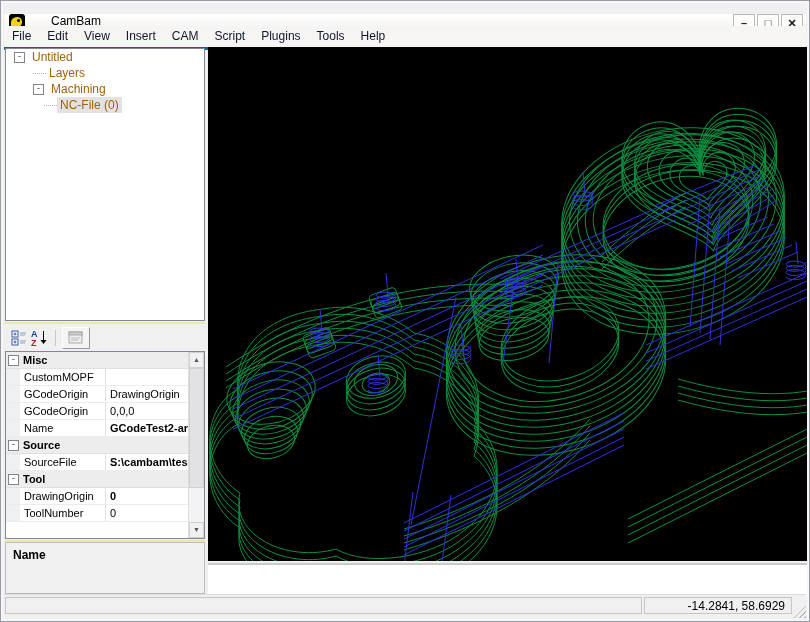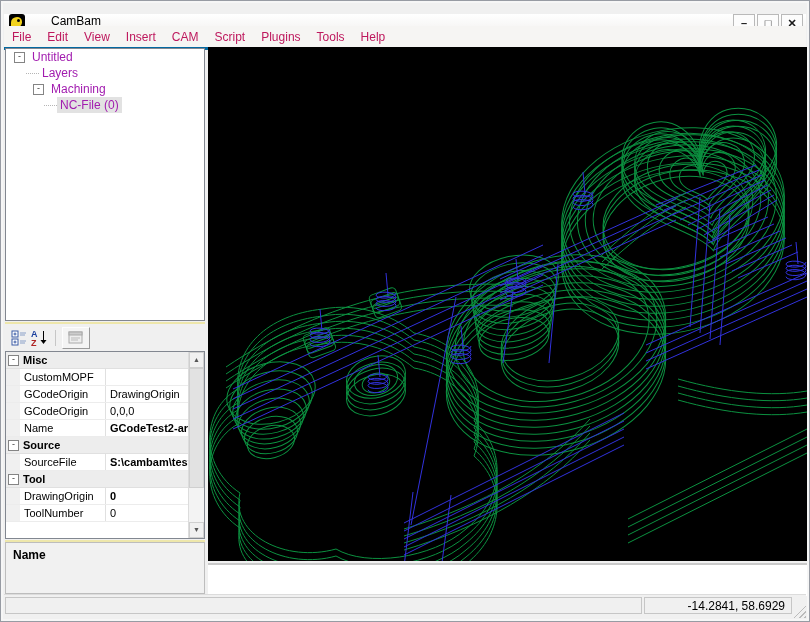--- a/index.html
+++ b/index.html
@@ -9,29 +9,29 @@
   
   .titlebar{position:absolute;left:3px;top:13px;right:3px;height:22px;background:linear-gradient(#ffffff,#f1f0ee);display:flex;align-items:flex-start;gap:20px;}
   .app-icon{width:16px;height:16px;margin:0 6px 0 5px;background:#000;border-radius:3px;position:relative;flex:0 0 auto;}
   .app-icon::after{content:"";position:absolute;left:2px;top:3px;width:11px;height:10px;background:#f2d21c;border-radius:55% 45% 45% 12%;}
   .app-icon::before{content:"";position:absolute;left:8px;top:5px;width:3px;height:3px;background:#000;border-radius:50%;z-index:1;}
   .title-text{font-size:12px;color:#000;}
   .win-buttons{margin-left:auto;display:flex;gap:2px;padding-right:3px;}
   .win-btn{width:22px;height:18px;background:#fcfcfc;border:1px solid #b9b9b9;font-size:11px;line-height:15px;text-align:center;font-weight:bold;color:#1a1a1a;padding:0;font-family:"Liberation Sans",sans-serif;}
 
   
-  .menubar{position:absolute;left:3px;top:25px;right:3px;height:21px;background:#f6f5f3;display:flex;align-items:center;font-size:12px;color:#be185d;border-bottom:3px solid #0369a1;}
+  .menubar{position:absolute;left:3px;top:25px;right:3px;height:21px;background:#f6f5f3;display:flex;font-size:12px;color:#0f172a;border-bottom:3px solid #0369a1;}
   .menu-item{padding:3px 8px;cursor:default;}
 
   
   .tree-panel{position:absolute;left:4px;top:47px;width:200px;height:273px;background:#fff;border:1px solid #828790;box-sizing:border-box;font-size:12px;overflow:hidden;}
   .tree-row{height:16px;line-height:16px;display:flex;align-items:center;white-space:nowrap;}
   .expander{width:9px;height:9px;border:1px solid #848484;background:#fff;font-size:9px;line-height:7px;text-align:center;color:#333;margin-right:4px;flex:0 0 auto;box-sizing:content-box;}
   .exp-space{width:13px;flex:0 0 auto;border-top:1px dotted #b5b5b5;height:0;margin-right:0;}
-  .tree-label{padding:0 3px;color:#a21caf;}
+  .tree-label{padding:0 3px;color:#a16207;}
   .tree-label.selected{background:#e2e2e2;}
 
   
   .accent-line{position:absolute;left:4px;width:200px;height:2px;background:#eee7ab;}
 
   
   .prop-toolbar{position:absolute;left:4px;top:324px;width:200px;height:26px;display:flex;align-items:center;gap:3px;padding-left:5px;box-sizing:border-box;background:#f0f0f0;}
   .tb-icon{width:18px;height:18px;display:flex;align-items:center;justify-content:center;}
   .tb-sep{width:1px;height:16px;background:#c6c6c6;margin:0 3px;}
   .tb-btn{width:26px;height:20px;background:#f4f4f4;border:1px solid;border-color:#fdfdfd #9a9a9a #9a9a9a #fdfdfd;display:flex;align-items:center;justify-content:center;}
@@ -95,21 +95,21 @@
       <span class="menu-item">Plugins</span>
       <span class="menu-item">Tools</span>
       <span class="menu-item">Help</span>
     </div>
 
   <div class="tree-panel">
       <div class="tree-row" style="padding-left: 8px;">
         <span class="expander">-</span>
         <span class="tree-label">Untitled</span>
       </div>
-      <div class="tree-row" style="padding-left: 20px;">
+      <div class="tree-row" style="padding-left: 27px;">
         <span class="exp-space"></span>
         <span class="tree-label">Layers</span>
       </div>
       <div class="tree-row" style="padding-left: 27px;">
         <span class="expander">-</span>
         <span class="tree-label">Machining</span>
       </div>
       <div class="tree-row" style="padding-left: 38px;">
         <span class="exp-space"></span>
         <span class="tree-label selected">NC-File (0)</span>

